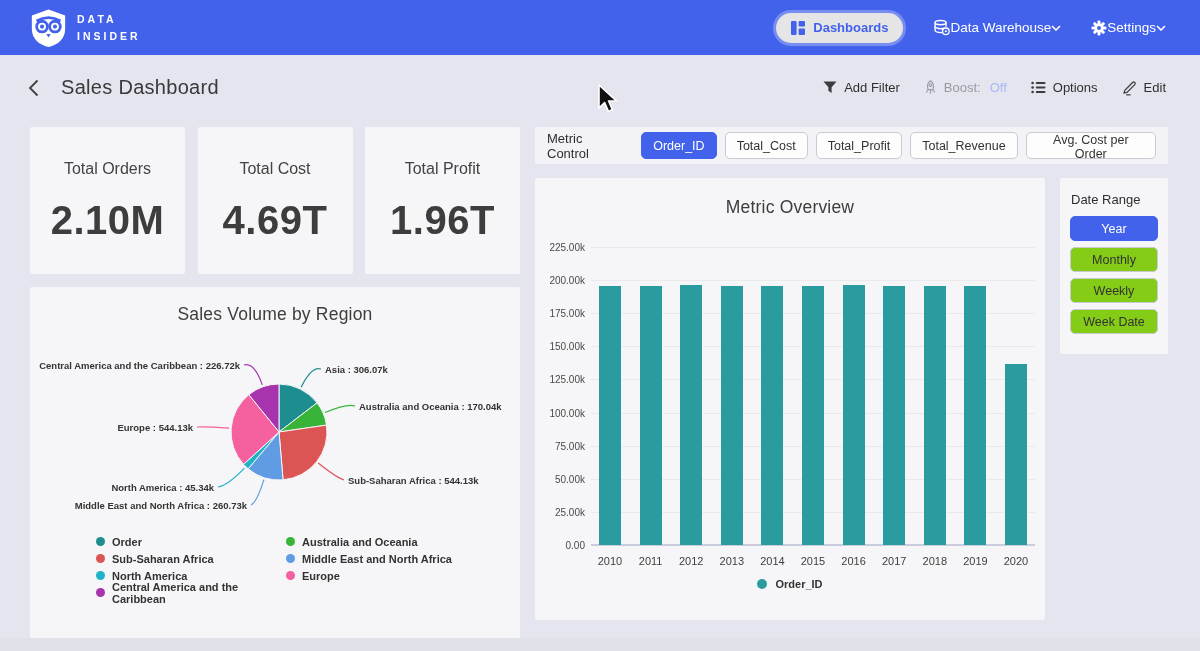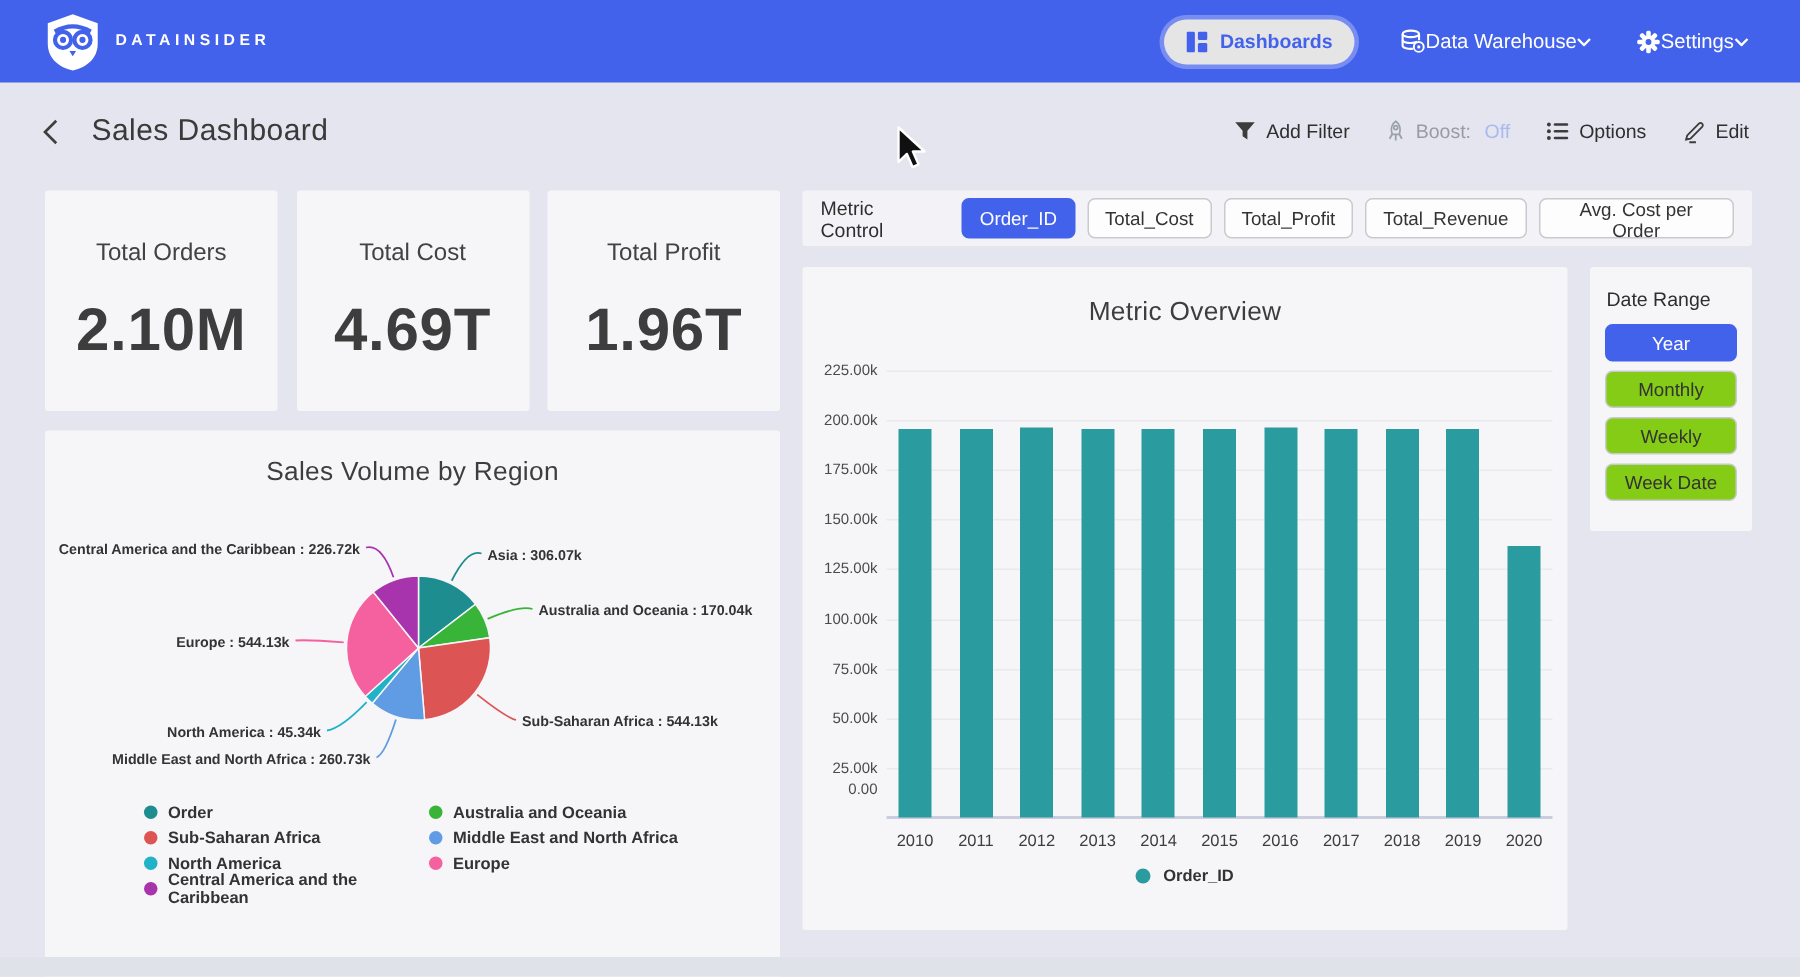--- a/index.html
+++ b/index.html
@@ -4,21 +4,21 @@
 <style>
   * { margin:0; padding:0; box-sizing:border-box; }
   html,body { background:#e4e5ee; }
   .app { position:relative; width:1200px; height:651px; overflow:hidden; background:#e4e5ee;
          font-family:"Liberation Sans","DejaVu Sans",sans-serif; color:#3c3c3c; }
 
   
   .topbar { position:absolute; top:0; left:0; width:1200px; height:55px; background:#4362ec;
             display:flex; align-items:center; padding:0 34px 0 30px; }
   .brand { display:flex; align-items:center; gap:10px; cursor:pointer; }
-  .brand-text { display:flex; flex-direction:row; color:#fff; font-size:10.5px; font-weight:bold;
+  .brand-text { display:flex; flex-direction:column; color:#fff; font-size:10.5px; font-weight:bold;
                 letter-spacing:3px; line-height:1.55; }
   .topnav { margin-left:auto; display:flex; align-items:center; gap:30px; }
   .pill { display:inline-flex; align-items:center; gap:8px; height:30px; padding:0 15px; border:none;
           border-radius:16px; background:#e5e5e5; color:#4362ec; font-size:13px; font-weight:bold;
           font-family:inherit; cursor:pointer; box-shadow:0 0 0 3px rgba(255,255,255,0.28); }
   .navitem { display:flex; align-items:center; gap:0; color:#fff; font-size:13.5px; cursor:pointer; }
 
   
   .toolbar { position:absolute; top:55px; left:0; width:1200px; height:65px; display:flex;
              align-items:center; padding:0 34px 0 28px; }
@@ -298,21 +298,21 @@
         <div class="vbar" style="left: 129.8px; height: 258.929px; background: rgb(42, 155, 159);"></div>
         <div class="vbar" style="left: 170.4px; height: 258.796px; background: rgb(42, 155, 159);"></div>
         <div class="vbar" style="left: 211px; height: 258.929px; background: rgb(42, 155, 159);"></div>
         <div class="vbar" style="left: 251.6px; height: 260.253px; background: rgb(42, 155, 159);"></div>
         <div class="vbar" style="left: 292.2px; height: 259.061px; background: rgb(42, 155, 159);"></div>
         <div class="vbar" style="left: 332.8px; height: 258.929px; background: rgb(42, 155, 159);"></div>
         <div class="vbar" style="left: 373.4px; height: 259.194px; background: rgb(42, 155, 159);"></div>
         <div class="vbar" style="left: 414px; height: 180.654px; background: rgb(42, 155, 159);"></div>
       </div>
     <div id="axis-labels">
-        <div class="ylab" style="left: 2px; top: 343px;">0.00</div>
+        <div class="ylab" style="left: 2px; top: 362px;">0.00</div>
         <div class="ylab" style="left: 2px; top: 328.889px;">25.00k</div>
         <div class="ylab" style="left: 2px; top: 295.778px;">50.00k</div>
         <div class="ylab" style="left: 2px; top: 262.667px;">75.00k</div>
         <div class="ylab" style="left: 2px; top: 229.556px;">100.00k</div>
         <div class="ylab" style="left: 2px; top: 196.444px;">125.00k</div>
         <div class="ylab" style="left: 2px; top: 163.333px;">150.00k</div>
         <div class="ylab" style="left: 2px; top: 130.222px;">175.00k</div>
         <div class="ylab" style="left: 2px; top: 97.1111px;">200.00k</div>
         <div class="ylab" style="left: 2px; top: 64px;">225.00k</div>
         <div class="xlab" style="left: 53px;">2010</div>

